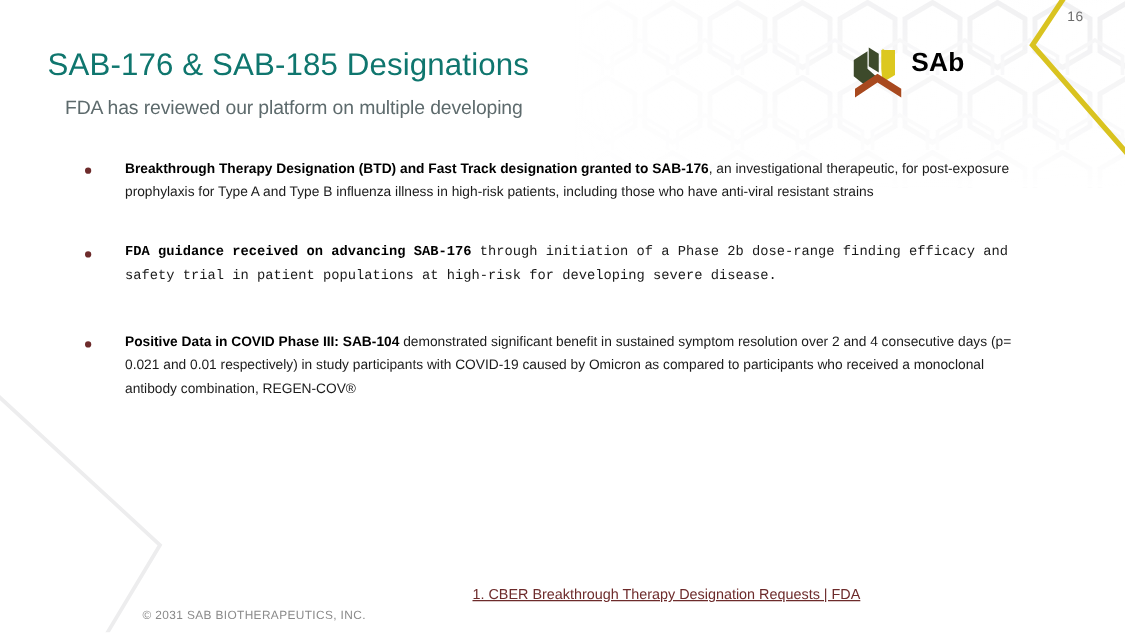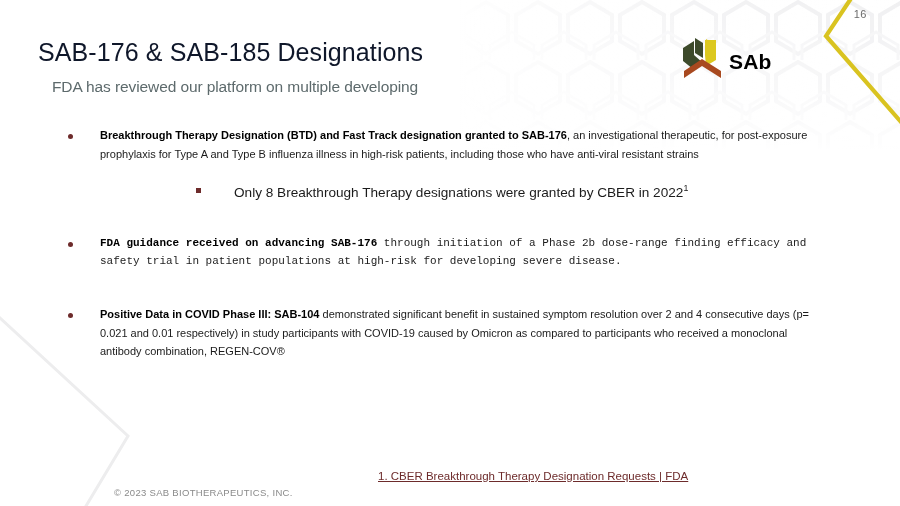--- a/index.html
+++ b/index.html
@@ -59,42 +59,42 @@
   .logo {
     position: absolute;
     top: 36px;
     left: 681px;
     display: flex;
     align-items: flex-start;
   }
   .logo-mark { width: 46px; height: 44px; flex: none; }
   .logo-text {
     margin-left: 2px;
-    margin-top: 15px;
+    margin-top: 4px;
     line-height: 1.0;
   }
   .logo-sab {
     font-size: 21px;
     font-weight: bold;
     letter-spacing: 0.2px;
   }
   .logo-bio {
     font-size: 13.5px;
     letter-spacing: 0.9px;
     margin-top: 1px;
     white-space: nowrap;
   }
 
   
   .title {
     position: absolute;
     left: 38px;
     top: 38px;
     font-size: 25px;
-    color: #0f172a;
+    color: #0f766e;
     letter-spacing: 0.1px;
     white-space: nowrap;
   }
   .subtitle {
     position: absolute;
     left: 52px;
     top: 78px;
     font-size: 15.5px;
     color: #5d6a6c;
     letter-spacing: -0.1px;
@@ -229,38 +229,34 @@
   <div class="title">SAB-176 &amp; SAB-185 Designations</div>
   <div class="subtitle">FDA has reviewed our platform on multiple developing</div>
 
   <div class="body-area">
 
     <div class="bullet-block">
       <span class="marker-dot"></span>
       <div class="bullet-text">
         <b>Breakthrough Therapy Designation (BTD) and Fast Track designation granted to SAB-176</b><span>, an investigational therapeutic, for post-exposure prophylaxis for Type A and Type B influenza illness in high-risk patients, including those who have anti-viral resistant strains</span>
       </div>
-      <div class="sub-block">
-        <span class="marker-square"></span>
-        <div class="sub-text"><span>Only 8 Breakthrough Therapy designations were granted by CBER in 2022</span><sup>1</sup></div>
-      </div>
     </div>
 
     <div class="bullet-block" style="margin-top:30px;font-family:Liberation Mono, monospace;">
       <span class="marker-dot"></span>
       <div class="bullet-text">
         <b>FDA guidance received on advancing SAB-176</b><span> through initiation of a Phase 2b dose-range finding efficacy and safety trial in patient populations at high-risk for developing severe disease.</span>
       </div>
     </div>
 
     <div class="bullet-block" style="margin-top:34px;">
       <span class="marker-dot"></span>
       <div class="bullet-text">
         <b>Positive Data in COVID Phase III: SAB-104</b><span> demonstrated significant benefit in sustained symptom resolution over 2 and 4 consecutive days (p= 0.021 and 0.01 respectively) in study participants with COVID-19 caused by Omicron as compared to participants who received a monoclonal antibody combination, REGEN-COV®</span>
       </div>
     </div>
 
   </div>
 
   <a class="citation" href="#">1. CBER Breakthrough Therapy Designation Requests | FDA</a>
-  <div class="copyright">© 2023 SAB BIOTHERAPEUTICS, INC.</div>
+  <div class="copyright">© 2031 SAB BIOTHERAPEUTICS, INC.</div>
 
 </div>
 
 </body></html>

